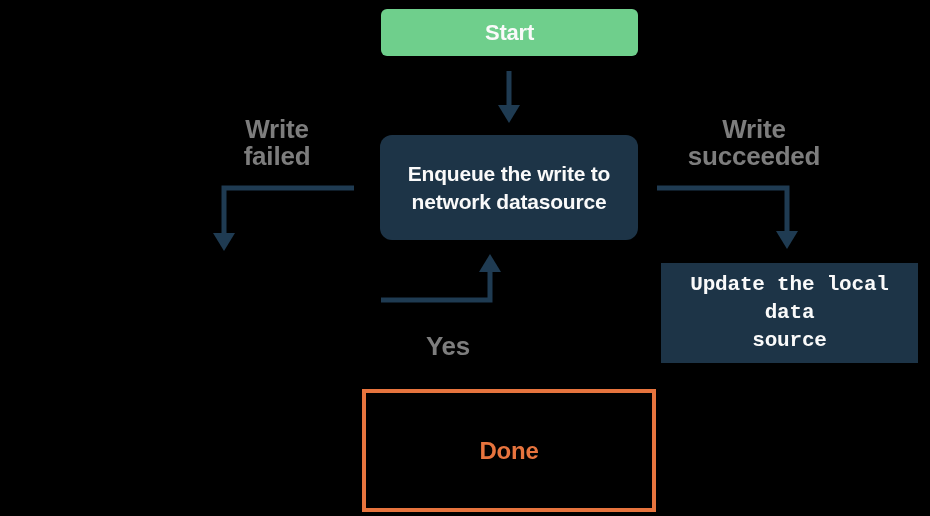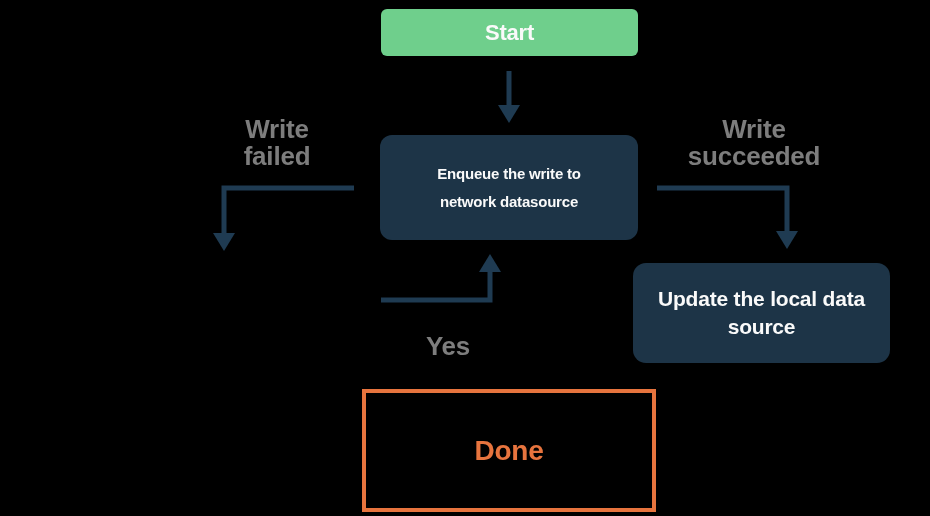--- a/index.html
+++ b/index.html
@@ -33,48 +33,49 @@
     color: var(--node-text, #FAFAFA);
     border-radius: 6px;
     font-size: 22px;
   }
   #enqueue-node {
     left: 380px; top: 135px;
     width: 258px; height: 105px;
     background: var(--node-fill, #1D3447);
     color: var(--node-text, #FAFAFA);
     border-radius: 12px;
-    font-size: 15px;
+    font-size: 21px;
     line-height: 28px;
   }
   #should-retry-node {
     left: 103px; top: 262px;
     width: 257px; height: 101px;
     background: var(--node-fill, #1D3447);
     color: var(--node-text, #FAFAFA);
     border-radius: 12px;
     font-size: 21px;
   }
   #update-local-node {
-    left: 633px; top: 263px;
+    left: 661px; top: 263px;
     width: 257px; height: 100px;
     background: var(--node-fill, #1D3447);
     color: var(--node-text, #FAFAFA);
-    border-radius: 13px;
+    border-radius: 0;
     font-size: 21px;
     line-height: 28px;
+    font-family: Liberation Mono, monospace;
   }
   #done-node {
     left: 362px; top: 389px;
     width: 294px; height: 123px;
     background: transparent;
     border: 4px solid var(--done-accent, #E7743E);
     color: var(--done-accent, #E7743E);
     border-radius: 0;
-    font-size: 28px;
+    font-size: 24px;
   }
   .edge-label {
     position: absolute;
     text-align: center;
     font-weight: bold;
     font-size: 26px;
     line-height: 27px;
     color: var(--edge-label, #7D7D7D);
     white-space: pre-line;
     letter-spacing: -0.2px;

